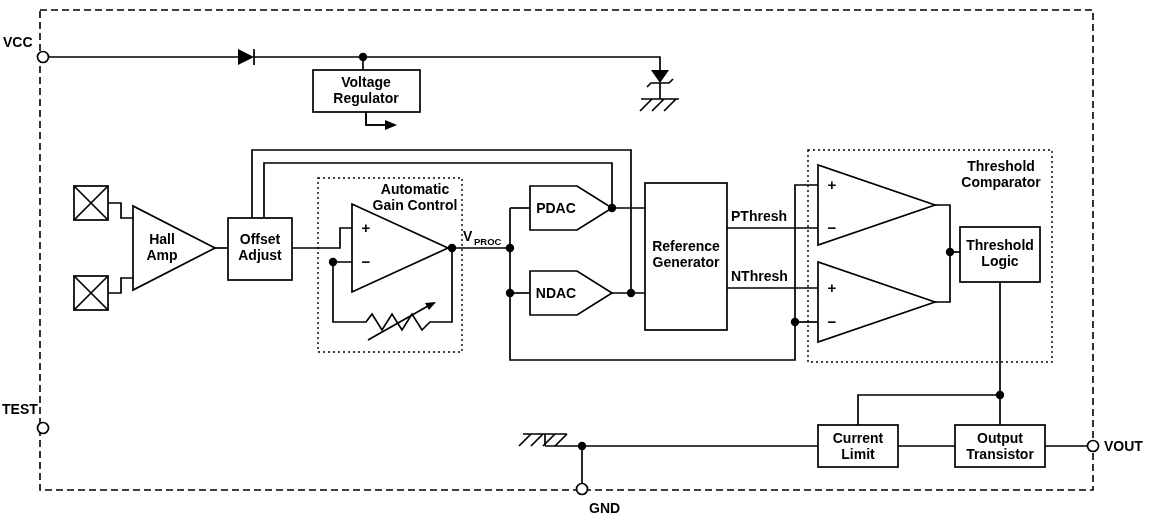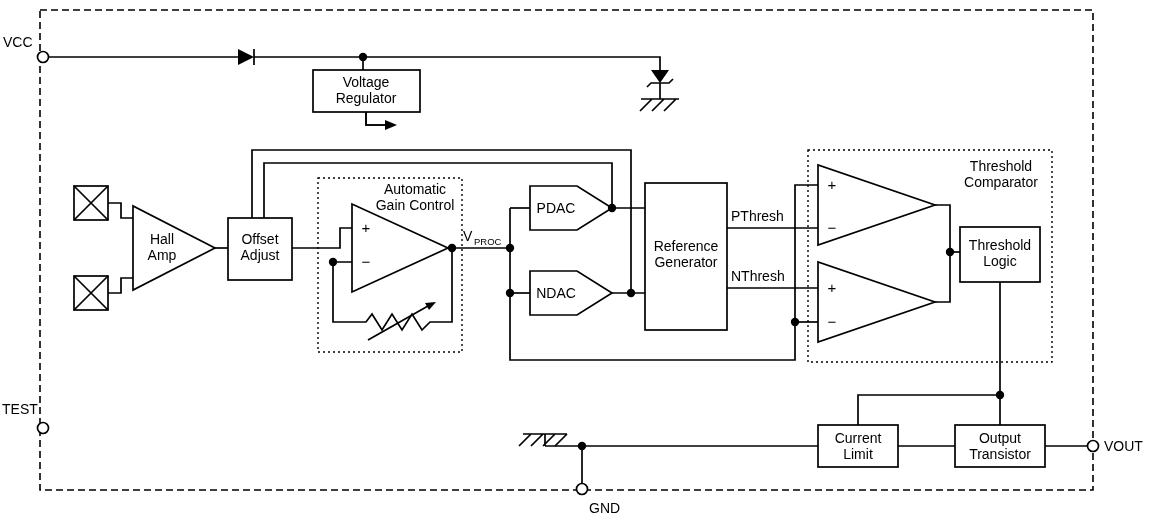--- a/index.html
+++ b/index.html
@@ -1,16 +1,16 @@
 <!DOCTYPE html>
 <html><head>
 <meta charset="utf-8">
 <style>
   html,body{margin:0;padding:0;background:#ffffff;}
-  .canvas{position:relative;width:1152px;height:529px;background:#ffffff;overflow:hidden;}
+  .canvas{position:relative;width:1152px;height:529px;background:#ffffff;overflow:hidden;font-weight:bold;}
   svg{display:block;}
   text{font-family:"Liberation Sans",sans-serif;fill:#000000;}
   .lbl{font-size:14px;}
   .sign{font-size:15px;}
   .sub{font-size:9.5px;}
 </style>
 </head>
 <body>
 
 <div class="canvas">

